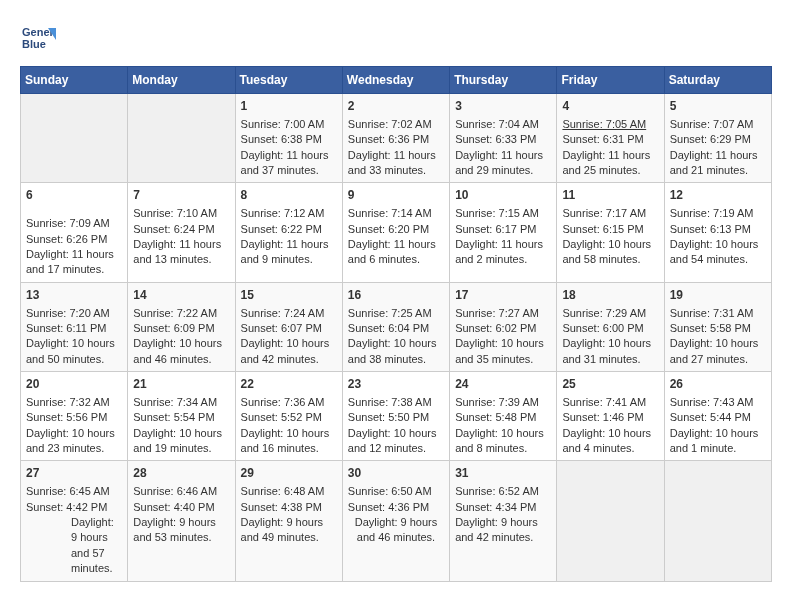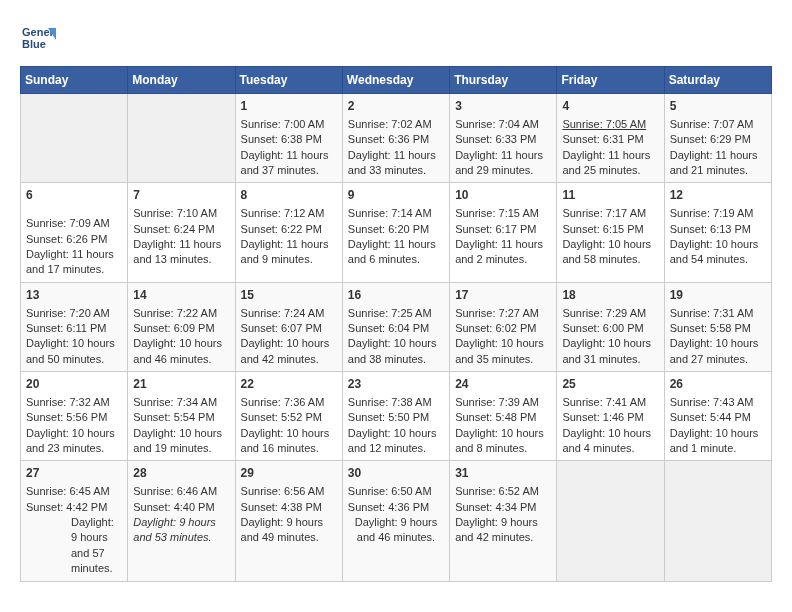--- a/index.html
+++ b/index.html
@@ -287,25 +287,25 @@
         <td>
           <span class="day-number">27</span>
           <span style="display: block;">Sunrise: 6:45 AM</span>
           <span style="display: block;">Sunset: 4:42 PM</span>
           <span style="display: block; margin-left: 45px;">Daylight: 9 hours and 57 minutes.</span>
         </td>
         <td>
           <span class="day-number">28</span>
           <span style="display: block;">Sunrise: 6:46 AM</span>
           <span style="display: block;">Sunset: 4:40 PM</span>
-          <span style="display: block; font-style: italic;">Daylight: 9 hours and 53 minutes.</span>
+          <span style="display: block;">Daylight: 9 hours and 53 minutes.</span>
         </td>
         <td>
           <span class="day-number">29</span>
-          <span style="display: block;">Sunrise: 6:56 AM</span>
+          <span style="display: block;">Sunrise: 6:48 AM</span>
           <span style="display: block;">Sunset: 4:38 PM</span>
           <span style="display: block;">Daylight: 9 hours and 49 minutes.</span>
         </td>
         <td>
           <span class="day-number">30</span>
           <span style="display: block;">Sunrise: 6:50 AM</span>
           <span style="display: block;">Sunset: 4:36 PM</span>
           <span style="display: block; text-align: center;">Daylight: 9 hours and 46 minutes.</span>
         </td>
         <td>

